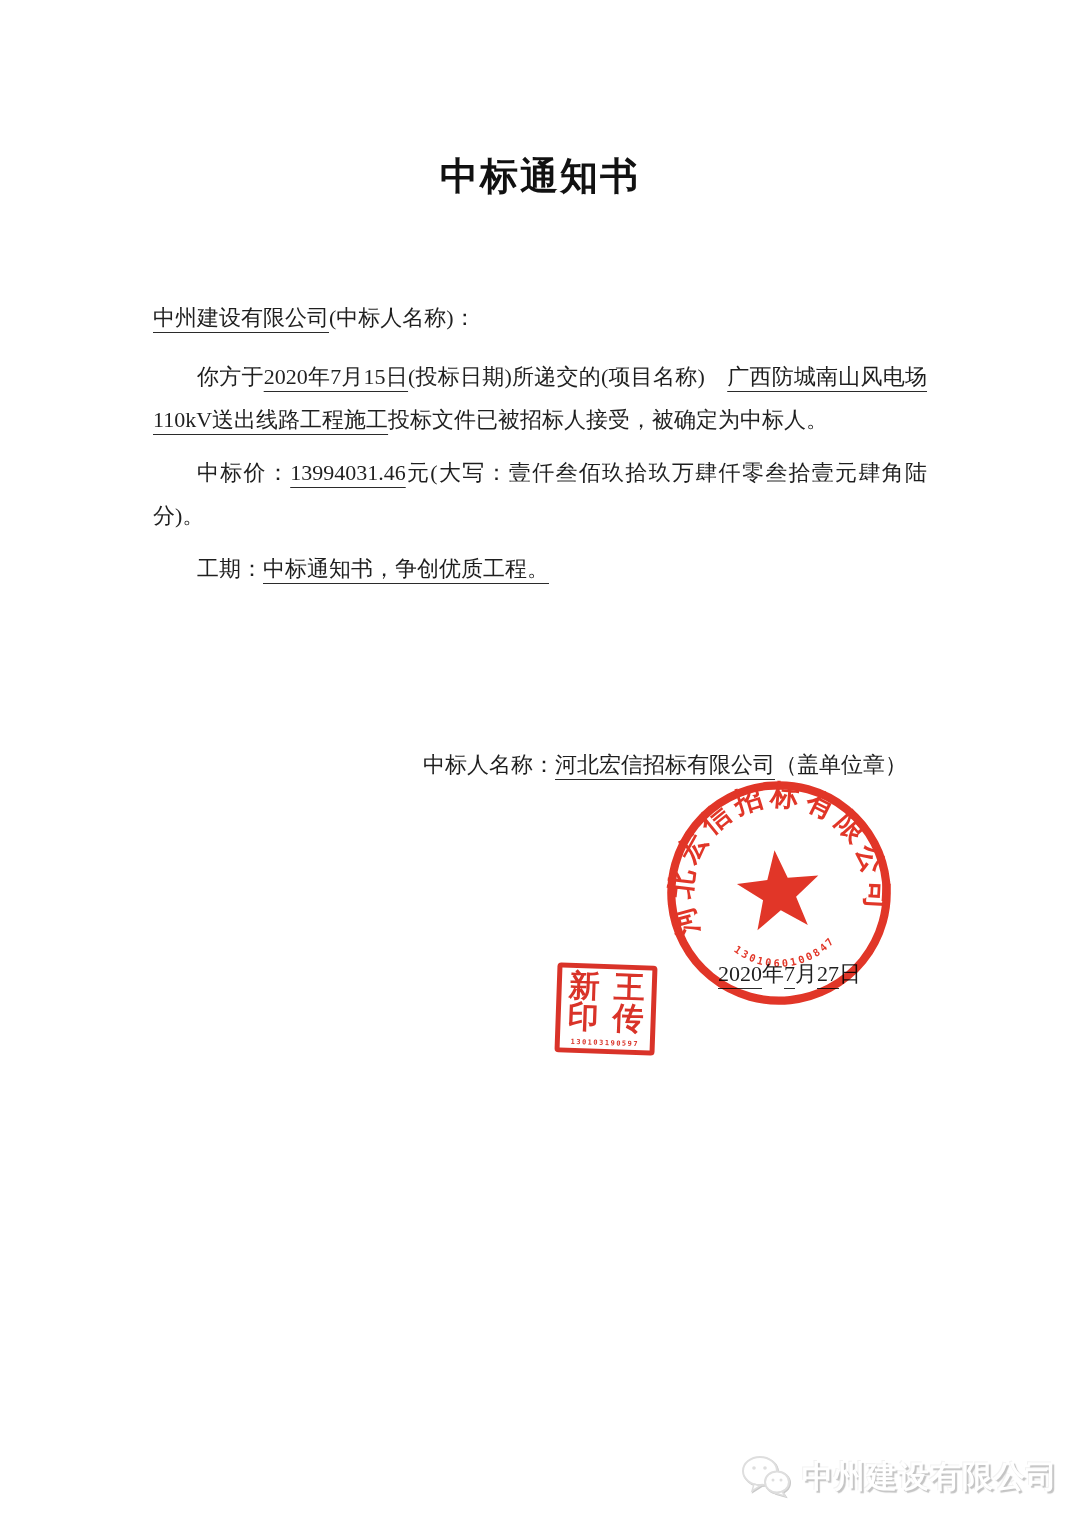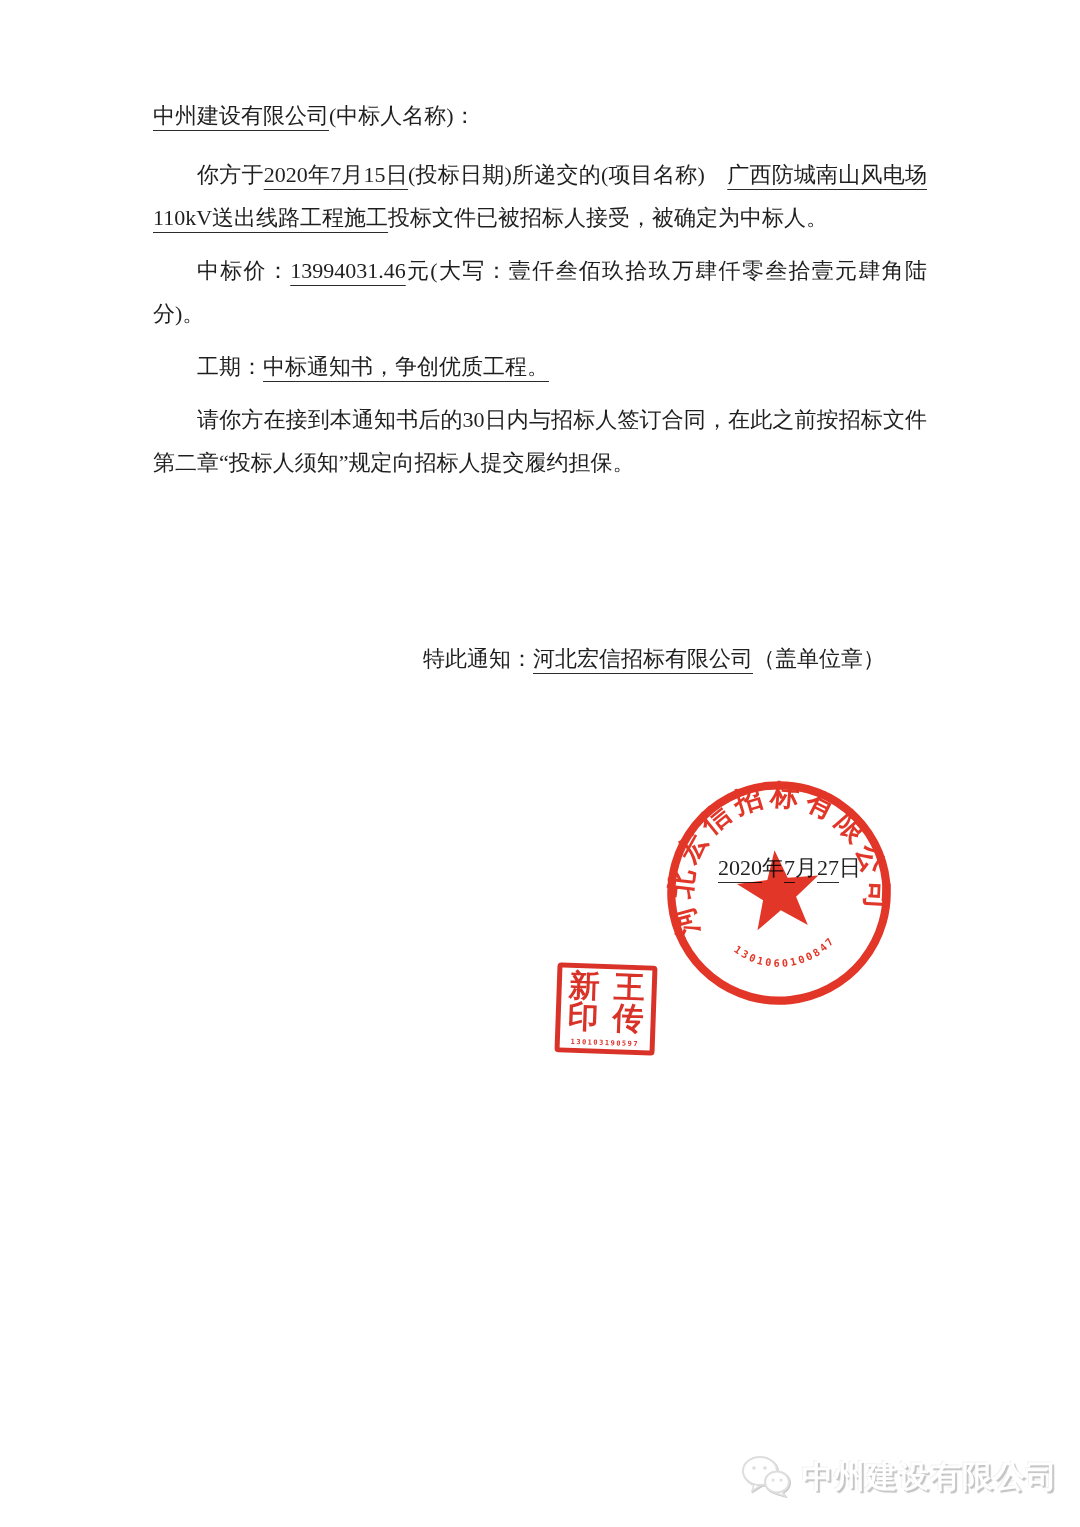--- a/index.html
+++ b/index.html
@@ -69,37 +69,37 @@
     text-shadow:2px 2px 1px #c4c4c4, -1px -1px 0 #f2f2f2;
     font-family:"Liberation Sans","DejaVu Sans",sans-serif;
   }
   .footer-icon{filter:drop-shadow(1.5px 1.5px 0.5px #c9c9c9);}
 </style>
 </head>
 <body>
 
 <div class="sheet">
 
+  <h1 class="title">中标通知书</h1>
 
   <div class="content">
 
     <p class="addressee"><span class="u">中州建设有限公司</span><span>(中标人名称)：</span></p>
 
     <p class="p-indent first-gap"><span>你方于</span><span class="u">2020年7月15日</span><span>(投标日期)所递交的(项目名称)　</span><span class="u">广西防城南山风电场110kV送出线路工程施工</span><span>投标文件已被招标人接受，被确定为中标人。</span></p>
 
     <p class="p-indent"><span>中标价：</span><span class="u">13994031.46</span><span>元(大写：壹仟叁佰玖拾玖万肆仟零叁拾壹元肆角陆分)。</span></p>
 
     <p class="p-indent"><span>工期：</span><span class="u">中标通知书，争创优质工程。</span></p>
 
 
-    <p class="p-indent">请你方在接到本通知书后的30日内与招标人签订合同，在此之前按招标文件第二章“投标人须知”规定向招标人提交履约担保。</p>
 
 
     <div class="sign-block">
-      <p class="sign-line"><span>特此通知：</span><span class="u">河北宏信招标有限公司</span><span>（盖单位章）</span></p>
+      <p class="sign-line"><span>中标人名称：</span><span class="u">河北宏信招标有限公司</span><span>（盖单位章）</span></p>
 
 
       <p class="sign-line date-line"><span class="u">2020</span><span>年</span><span class="u">7</span><span>月</span><span class="u">27</span><span>日</span></p>
     </div>
   </div>
 
   <div class="stamp-round">
     <svg width="242" height="242" viewBox="0 0 236 236">
       <circle cx="118" cy="118" r="105" fill="none" stroke="#e02b1c" stroke-width="8"></circle>
       <polygon fill="#e02b1c" points="118,76 128,104.2 157.9,105 134.2,123.3 142.7,152 118,135 93.3,152 101.8,123.3 78.1,105 108,104.2"></polygon>

